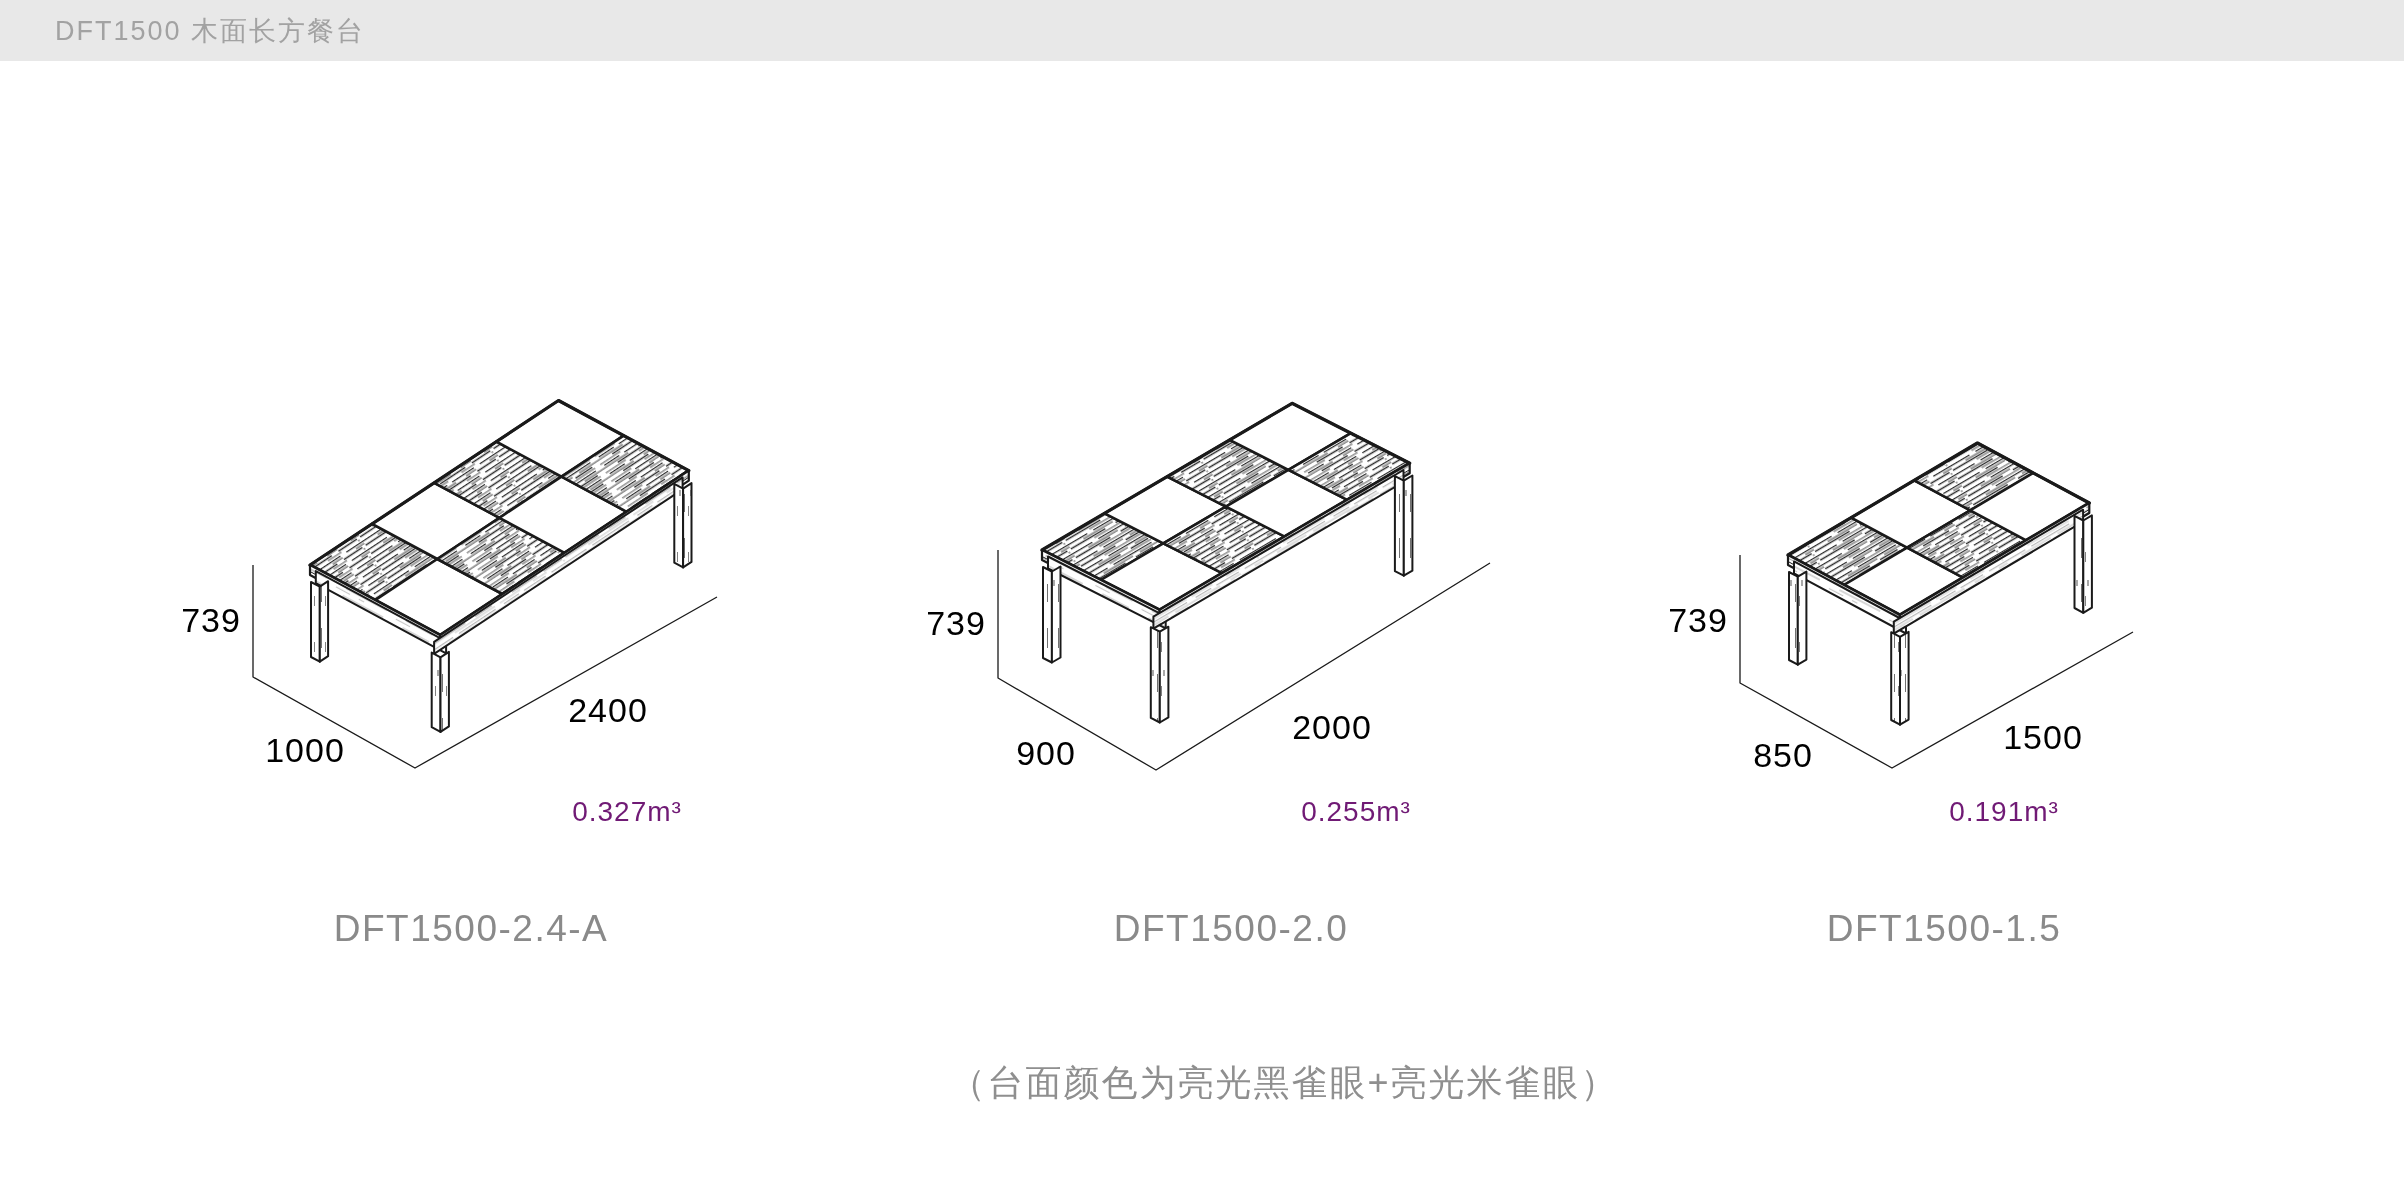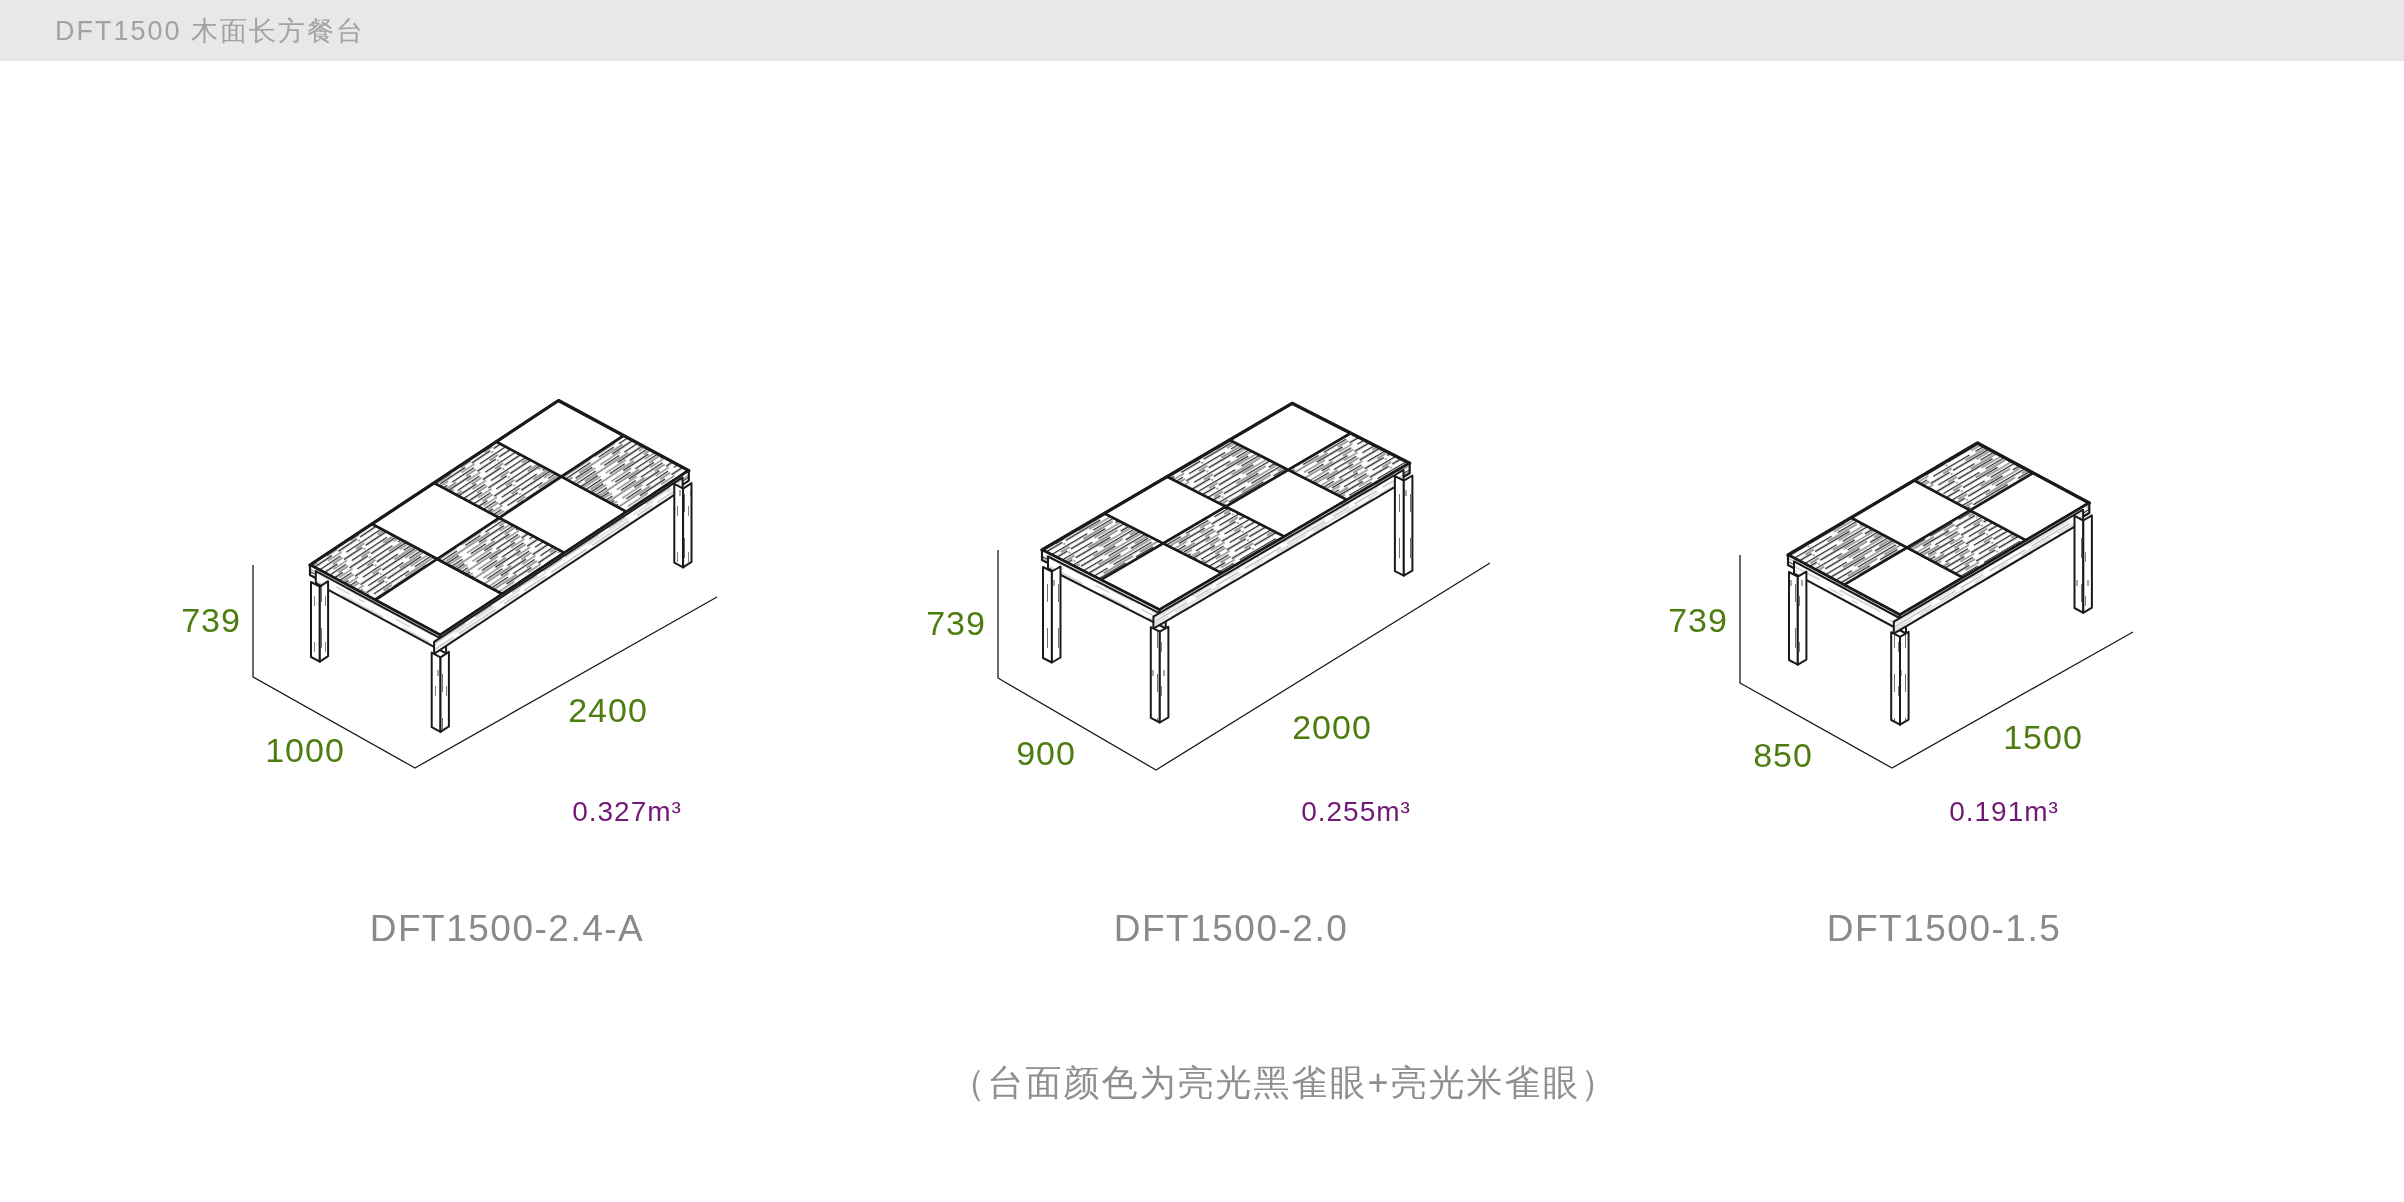--- a/index.html
+++ b/index.html
@@ -10,21 +10,21 @@
   }
   .header-bar{
     position:absolute;left:0;top:0;width:2404px;height:61px;
     background:#e8e8e8;display:flex;align-items:center;
   }
   .header-bar .title{
     margin-left:55px;font-size:27px;color:#a2a2a2;letter-spacing:2px;white-space:nowrap;
   }
   #diagram{position:absolute;left:0;top:0}
   .lbl{position:absolute;transform:translate(-50%,-50%);white-space:nowrap;line-height:1}
-  .dim{font-size:34px;color:#4d7c0f;letter-spacing:1px}
+  .dim{font-size:34px;color:#000000;letter-spacing:1px}
   .vol{font-size:28px;color:#701a75;letter-spacing:1px}
   .model{font-size:37px;color:#8a8a8a;letter-spacing:1.5px}
   .note{
     position:absolute;left:1284px;top:1083px;transform:translate(-50%,-50%);
     font-size:36px;color:#8f8f8f;letter-spacing:2px;white-space:nowrap;
   }
 </style>
 </head>
 <body>
 
@@ -192,21 +192,21 @@
       <path d="M2083.3 520.5L2091.9 515.4L2091.9 607.7L2083.3 612.8Z" fill="#fff" stroke="#1a1a1a" stroke-width="2" stroke-linejoin="round"></path>
       <path d="M2083.3 520.5L2091.9 515.4L2091.9 607.7L2083.3 612.8Z" fill="url(#gv)" opacity="0.7"></path>
       <polyline points="1740,555 1740,683 1892,768 2133,632" fill="none" stroke="#1a1a1a" stroke-width="1.3" stroke-linejoin="round"></polyline>
     </g>
   </svg>
 
 <div class="lbl dim" id="dim-h-0" style="left: 211px; top: 620px;">739</div>
 <div class="lbl dim" id="dim-w-0" style="left: 296px; top: 750px; margin-left: 9px;">1000</div>
 <div class="lbl dim" id="dim-l-0" style="left: 608px; top: 710px;">2400</div>
 <div class="lbl vol" id="vol-0" style="left: 627px; top: 812px;">0.327m³</div>
-<div class="lbl model" id="model-0" style="left: 471px; top: 928px; margin-left: 36px;">DFT1500-2.4-A</div>
+<div class="lbl model" id="model-0" style="left: 471px; top: 928px;">DFT1500-2.4-A</div>
 
 <div class="lbl dim" id="dim-h-1" style="left: 956px; top: 623px;">739</div>
 <div class="lbl dim" id="dim-w-1" style="left: 1046px; top: 753px;">900</div>
 <div class="lbl dim" id="dim-l-1" style="left: 1332px; top: 727px;">2000</div>
 <div class="lbl vol" id="vol-1" style="left: 1356px; top: 812px; text-align: right;">0.255m³</div>
 <div class="lbl model" id="model-1" style="left: 1231px; top: 928px;">DFT1500-2.0</div>
 
 <div class="lbl dim" id="dim-h-2" style="left: 1698px; top: 620px;">739</div>
 <div class="lbl dim" id="dim-w-2" style="left: 1783px; top: 755px;">850</div>
 <div class="lbl dim" id="dim-l-2" style="left: 2043px; top: 737px;">1500</div>

